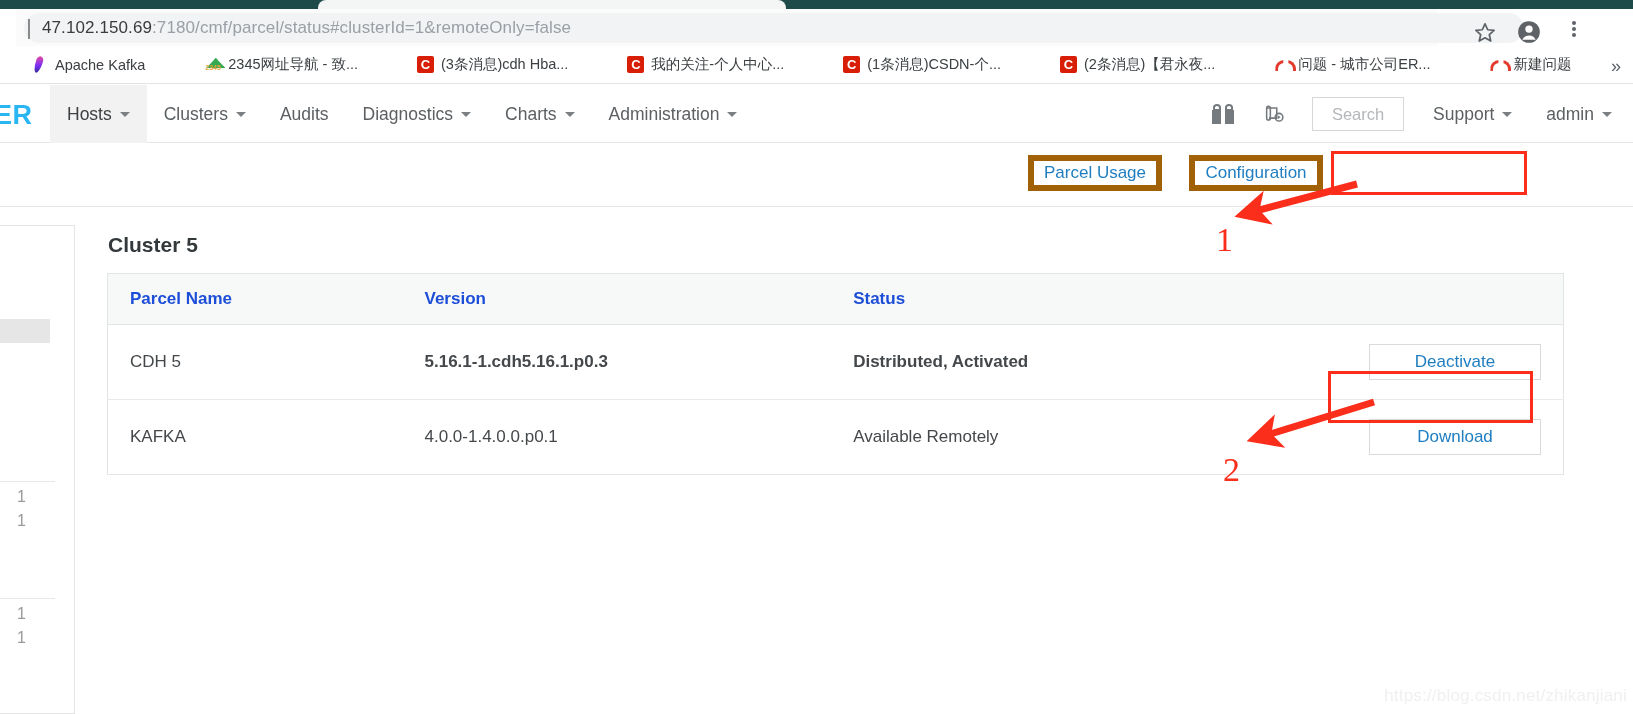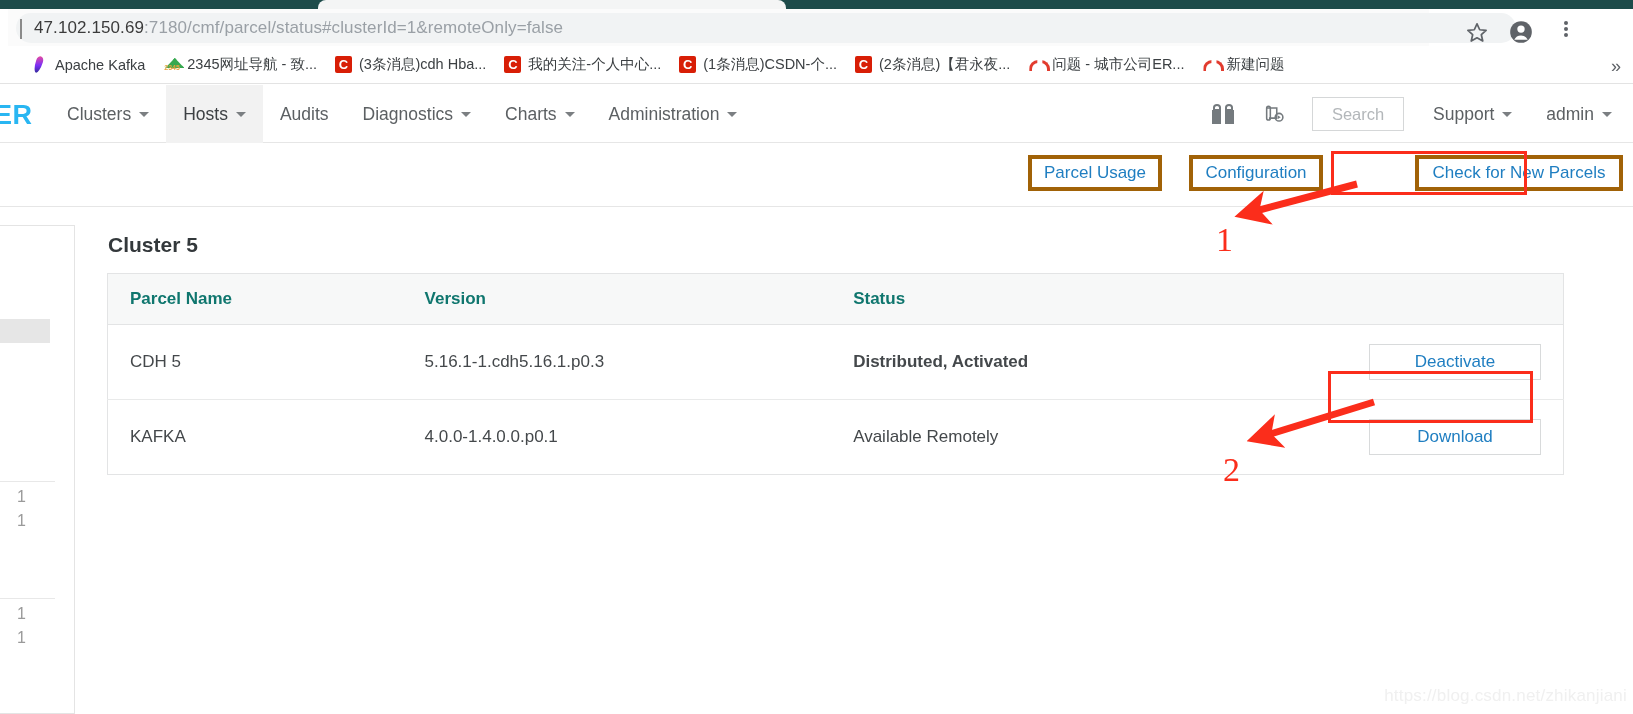--- a/index.html
+++ b/index.html
@@ -14,21 +14,21 @@
   
   .tabstrip {
     position:absolute; top:0; left:0; width:1633px; height:9px;
     background:#1d4b4a;
   }
   .tabstrip .active-tab {
     position:absolute; left:318px; top:0; width:468px; height:9px;
     background:#f4f5f5; border-radius:8px 8px 0 0;
   }
   .omnibar {
-    position:absolute; top:9px; left:8px; width:1421px; height:37px;
+    position:absolute; top:9px; left:16px; width:1421px; height:37px;
     background:#fbfbfb; display:flex; align-items:center;
   }
   .omni-pill {
     position:absolute; left:8px; top:4px; width:1500px; height:30px;
     background:#f1f3f4; border-radius:16px;
   }
   .url-text {
     position:absolute; left:26px; top:9px; font-size:17px; color:#3b3b3b;
     letter-spacing:.1px; white-space:nowrap;
   }
@@ -41,21 +41,21 @@
   .kebab-icon {
     position:absolute; left:1548px; top:10px; width:20px; height:22px; cursor:pointer;
   }
   .kebab-icon i {
     display:block; width:4px; height:4px; border-radius:50%; background:#5f6368; margin:2px auto;
   }
 
   .bookmarks {
     position:absolute; top:46px; left:0; width:1633px; height:38px;
     background:#fff; border-bottom:1px solid #e3e3e3;
-    display:flex; align-items:center; padding-left:22px;
+    display:flex; align-items:center; padding-left:22px;gap:41px;
   }
   .bm {
     display:flex; align-items:center; height:26px; padding:0 9px;
     font-size:14.5px; color:#3c4043; white-space:nowrap; cursor:pointer; border-radius:4px;
   }
   .bm .favicon {
     width:17px; height:17px; margin-right:7px; flex:0 0 auto;
     display:flex; align-items:center; justify-content:center;
     font-size:13px; font-weight:bold; color:#fff; border-radius:2px;
   }
@@ -123,21 +123,21 @@
   }
   .cm-right .cm-item { height:34px; }
 
   
   .toolbar-row {
     position:absolute; top:143px; left:0; width:1633px; height:64px;
     background:#fff; border-bottom:1px solid #e6e6e6;
   }
   .btn {
     position:absolute; top:12px; height:36px; background:#fff;
-    border:4px solid #a16207; color:#1f7ec1; font-size:17px;
+    border:6px solid #a16207; color:#1f7ec1; font-size:17px;
     display:flex; align-items:center; justify-content:center; cursor:pointer;
     white-space:nowrap;
   }
   #btn-parcel-usage { right:471px; width:134px; }
   #btn-configuration { right:310px; width:134px; }
   #btn-check-new { right:10px; width:208px; }
   .redbox {
     position:absolute; border:3px solid #fb2d1b; pointer-events:none;
   }
 
@@ -153,33 +153,33 @@
   
   .content { position:absolute; left:75px; top:207px; right:0; bottom:0; background:#fff; }
   .cluster-title {
     position:absolute; left:33px; top:26px; font-size:21px; font-weight:bold; color:#33383b;
   }
   .parcel-table {
     position:absolute; left:32px; top:66px; width:1457px;
     border:1px solid #e3e4e5; border-collapse:collapse; background:#fff;
   }
   .parcel-table th {
-    background:#f7f8f8; text-align:left; font-size:17px; font-weight:bold; color:#0f766e;
+    background:#f7f8f8; text-align:left; font-size:17px; font-weight:bold; color:#1d4ed8;
     padding:15px 0 15px 22px; border-bottom:1px solid #e3e4e5;
   }
   .parcel-table td {
     padding:19px 0 19px 22px; font-size:17px; color:#44484b; border-bottom:1px solid #e9eaea;
     vertical-align:middle;
   }
   .parcel-table tr:last-child td { border-bottom:none; }
   .col-name { width:300px; }
   .col-ver { width:435px; }
   .col-status { width:525px; }
   .col-action { padding-right:22px !important; text-align:right; }
-  .v-bold { font-weight:normal; color:#2f3335; }
+  .v-bold { font-weight:bold; color:#2f3335; }
   .v-dim { color:#9ba0a3; }
   .s-bold { font-weight:bold; color:#2f3335; }
   .s-dim { color:#9ba0a3; }
   .row-btn {
     display:inline-flex; align-items:center; justify-content:center;
     width:172px; height:36px; background:#fff; border:1px solid #d8dadb;
     color:#1f7ec1; font-size:17px; cursor:pointer;
   }
 
   
@@ -255,26 +255,26 @@
     <div class="bm">
       <span class="favicon fav-red-arc"></span>
       <span>新建问题</span>
     </div>
     <div class="bm-overflow">»</div>
   </div>
 
   <div class="cm-nav">
     <div class="cm-logo">ER</div>
     <div class="cm-menu">
-      <div class="cm-item">
-        <span>Clusters</span>
-        <span class="caret"></span>
-      </div>
       <div class="cm-item active">
         <span>Hosts</span>
+        <span class="caret"></span>
+      </div>
+      <div class="cm-item">
+        <span>Clusters</span>
         <span class="caret"></span>
       </div>
       <div class="cm-item">
         <span>Audits</span>
       </div>
       <div class="cm-item">
         <span>Diagnostics</span>
         <span class="caret"></span>
       </div>
       <div class="cm-item">
@@ -308,21 +308,20 @@
       <div class="cm-item">
         <span>admin</span>
         <span class="caret"></span>
       </div>
     </div>
   </div>
 
   <div class="toolbar-row">
     <div class="btn" id="btn-parcel-usage">Parcel Usage</div>
     <div class="btn" id="btn-configuration">Configuration</div>
-    <div class="btn" id="btn-check-new">Check for New Parcels</div>
     <div class="redbox" style="left:1331px; top:8px; width:196px; height:44px;"></div>
   </div>
 
   <div class="left-panel">
     <div class="lp-highlight"></div>
     <div class="lp-rule" style="top:255px;"></div>
     <div class="lp-num" style="top:262px;">1</div>
     <div class="lp-num" style="top:286px;">1</div>
     <div class="lp-rule" style="top:372px;"></div>
     <div class="lp-num" style="top:379px;">1</div>

